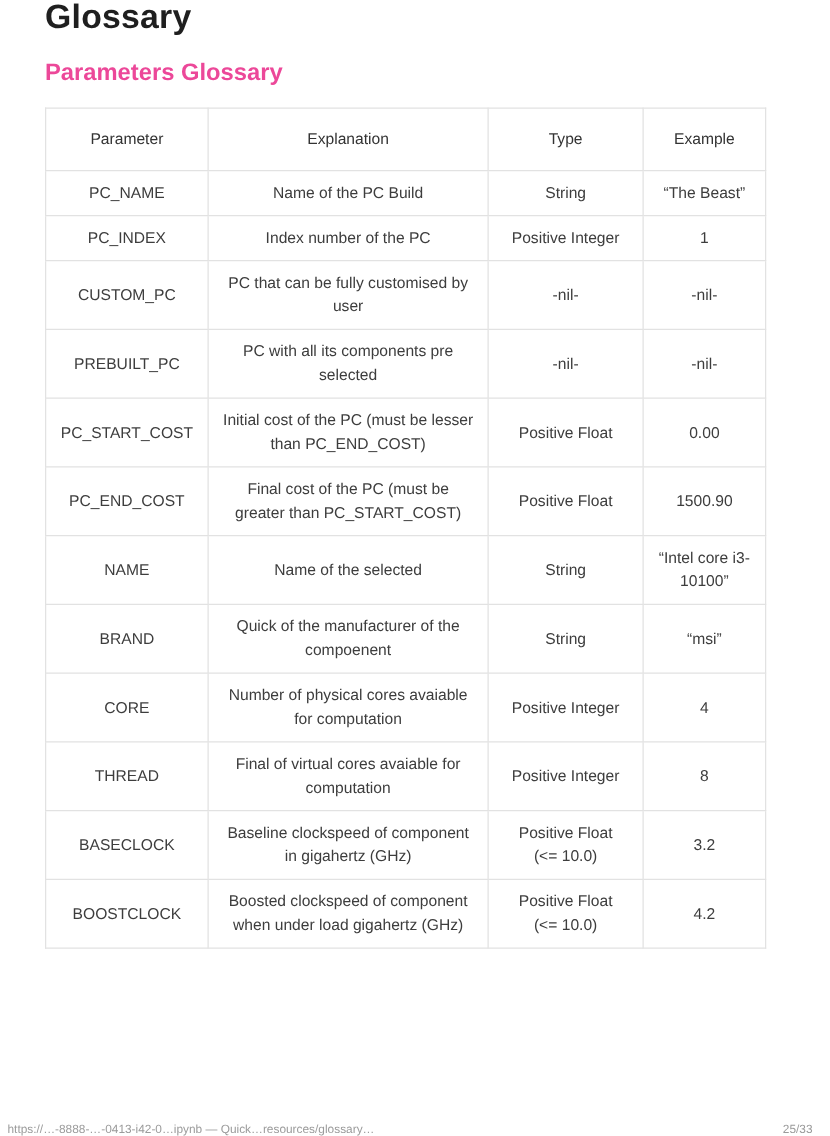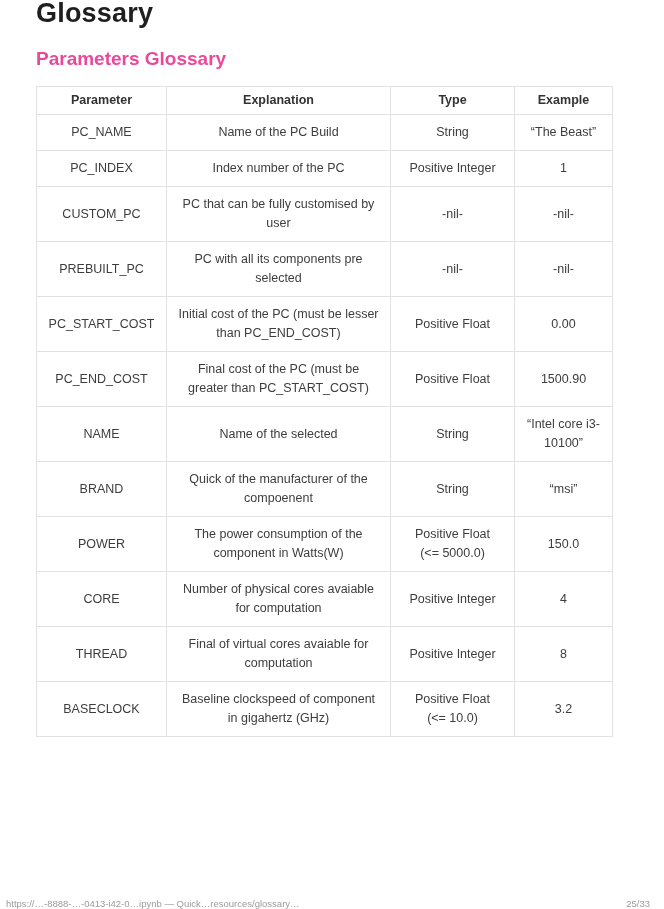--- a/index.html
+++ b/index.html
@@ -38,23 +38,23 @@
     border: 1px solid #e2e2e2;
     text-align: center;
     vertical-align: middle;
     padding: 8px 10px;
     line-height: 19px;
     color: #3d3d3d;
     white-space: pre-line;
     overflow-wrap: break-word;
   }
   .glossary th {
-    font-weight: 700;
+    font-weight: 400;
     color: #333333;
-    padding: 4px 6px;
+    padding: 15px 6px;
   }
   .page-footer {
     position: absolute;
     left: 0;
     right: 0;
     top: 898px;
     height: 14px;
     font-size: 9.5px;
     color: #9b9b9b;
     display: flex;
@@ -137,27 +137,20 @@
   </tr>
 
 
   <tr>
     <td>BRAND</td>
     <td>Quick of the manufacturer of the compoenent</td>
     <td>String</td>
     <td>“msi”</td>
   </tr>
 
-  <tr>
-    <td>POWER</td>
-    <td>The power consumption of the component in Watts(W)</td>
-    <td>Positive Float
-(&lt;= 5000.0)</td>
-    <td>150.0</td>
-  </tr>
 
   <tr>
     <td>CORE</td>
     <td>Number of physical cores avaiable for computation</td>
     <td>Positive Integer</td>
     <td>4</td>
   </tr>
 
   <tr>
     <td>THREAD</td>
@@ -167,20 +160,27 @@
   </tr>
 
   <tr>
     <td>BASECLOCK</td>
     <td>Baseline clockspeed of component in gigahertz (GHz)</td>
     <td>Positive Float
 (&lt;= 10.0)</td>
     <td>3.2</td>
   </tr>
 
+  <tr>
+    <td>BOOSTCLOCK</td>
+    <td>Boosted clockspeed of component when under load gigahertz (GHz)</td>
+    <td>Positive Float
+(&lt;= 10.0)</td>
+    <td>4.2</td>
+  </tr>
 
 </tbody>
   </table>
 </div>
 
 <div class="page-footer">
   <span>https://…-8888-…-0413-i42-0…ipynb — Quick…resources/glossary…</span>
   <span>25/33</span>
 </div>
 

